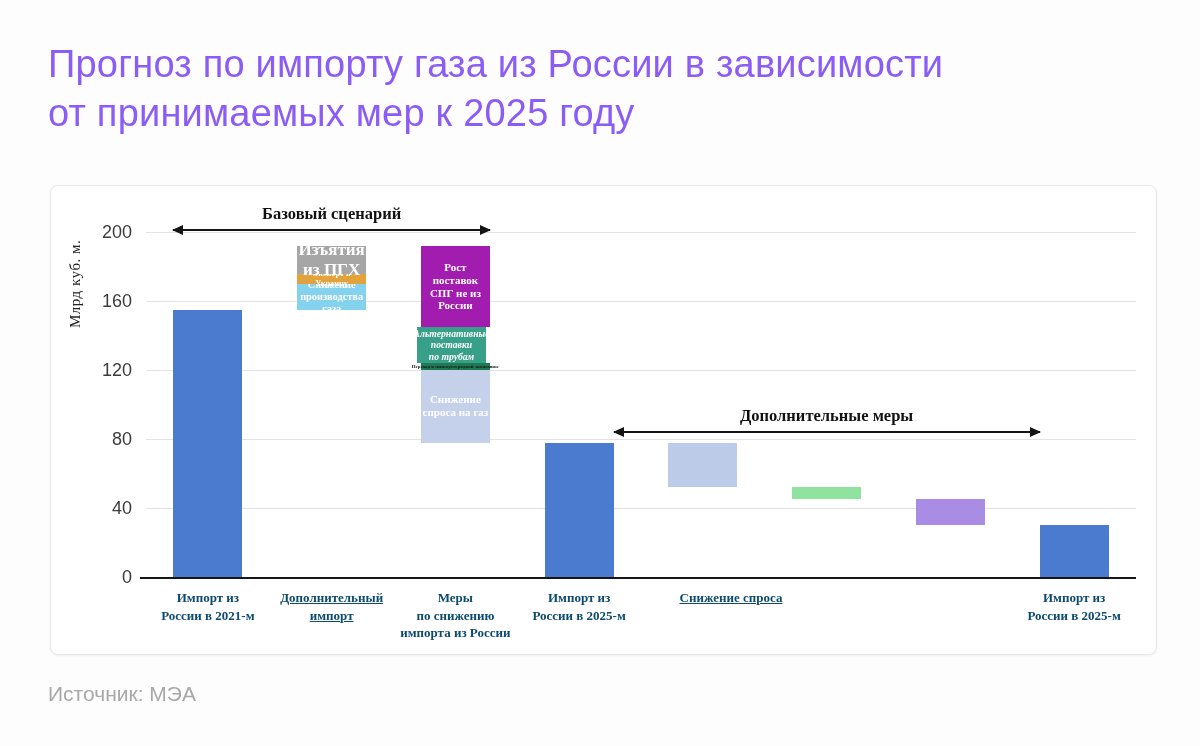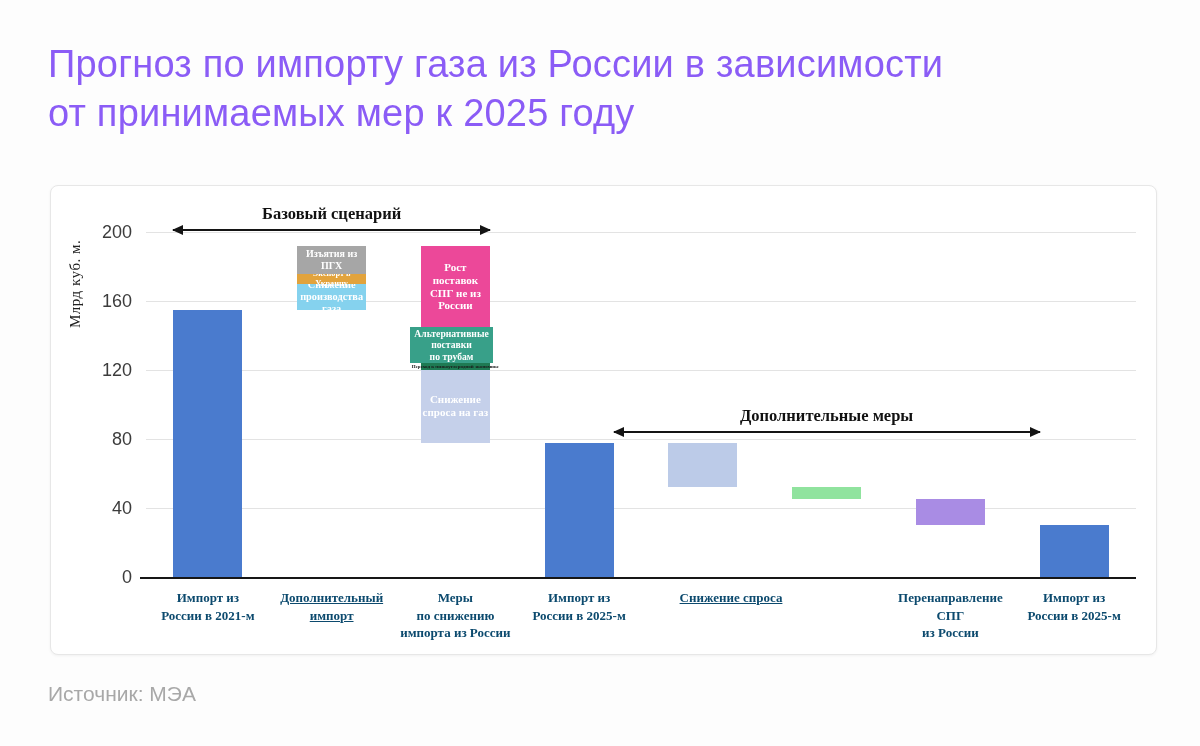--- a/index.html
+++ b/index.html
@@ -92,54 +92,51 @@
       <div class="xlabel" style="left: -8.125px;">Импорт из
 России в 2021-м</div>
       <div class="seg" style="left: 151.125px; top: 68.9524px; width: 69px; height: 25.8571px; background: rgb(133, 210, 238);">
         <div class="segtext" style="font-size: 10.3429px;">Снижение
 производства газа</div>
       </div>
       <div class="seg" style="left: 151.125px; top: 58.6095px; width: 69px; height: 10.3429px; background: rgb(226, 163, 60);">
         <div class="segtext" style="font-size: 8.27429px;">Экспорт в Украину</div>
       </div>
       <div class="seg" style="left: 151.125px; top: 31.0286px; width: 69px; height: 27.581px; background: rgb(166, 166, 166);">
-        <div class="segtext" style="font-size: 10px;">Изъятия из ПГХ</div>
+        <div class="segtext" style="font-size: 17px;">Изъятия из ПГХ</div>
       </div>
       <div class="xlabel" style="left: 115.625px; text-decoration: underline;">Дополнительный
 импорт</div>
       <div class="seg" style="left: 274.875px; top: 155.143px; width: 69px; height: 72.4px; background: rgb(197, 208, 234);">
         <div class="segtext" style="font-size: 11px;">Снижение
 спроса на газ</div>
       </div>
       <div class="seg" style="left: 274.875px; top: 148.248px; width: 69px; height: 6.89524px; background: rgb(30, 122, 83);"></div>
       <div class="tinytext" style="left: 224.375px; width: 170px; top: 149.195px;">Переход к низкоуглеродной экономике</div>
-      <div class="seg" style="left: 264px; top: 112.048px; width: 83px; height: 36.2px; background: rgb(56, 160, 137);">
+      <div class="seg" style="left: 271px; top: 112.048px; width: 69px; height: 36.2px; background: rgb(56, 160, 137); font-style: italic;">
         <div class="segtext" style="font-size: 9.65333px;">Альтернативные
 поставки
 по трубам</div>
       </div>
-      <div class="seg" style="left: 274.875px; top: 31.0286px; width: 69px; height: 81.019px; background: #ec4899;">
+      <div class="seg" style="left: 274.875px; top: 31.0286px; width: 69px; height: 81.019px; background: #a21caf;">
         <div class="segtext" style="font-size: 11px;">Рост
 поставок
 СПГ не из
 России</div>
       </div>
       <div class="xlabel" style="left: 239.375px;">Меры
 по снижению
 импорта из России</div>
       <div class="seg" style="left: 398.625px; top: 227.543px; width: 69px; height: 134.457px; background: rgb(74, 123, 206);"></div>
       <div class="xlabel" style="left: 363.125px;">Импорт из
 России в 2025-м</div>
       <div class="seg" style="left: 522.375px; top: 227.543px; width: 69px; height: 44.819px; background: rgb(188, 203, 232);"></div>
       <div class="xlabel" style="left: 515px; text-decoration: underline;">Снижение спроса</div>
       <div class="seg" style="left: 646.125px; top: 272.362px; width: 69px; height: 12.0667px; background: rgb(144, 227, 158);"></div>
       <div class="seg" style="left: 769.875px; top: 284.429px; width: 69px; height: 25.8571px; background: rgb(169, 140, 228);"></div>
-      <div class="xlabel" style="left: 734.375px;">Перенаправление
-СПГ
-из России</div>
       <div class="seg" style="left: 893.625px; top: 310.286px; width: 69px; height: 51.7143px; background: rgb(74, 123, 206);"></div>
       <div class="xlabel" style="left: 858.125px;">Импорт из
 России в 2025-м</div>
       <div class="ann" style="left: 27.375px; width: 316.5px; top: -11.4857px;">
         <div class="anntext">Базовый сценарий</div>
         <div class="annarrow"></div>
       </div>
       <div class="ann" style="left: 467.625px; width: 426px; top: 191.062px;">
         <div class="anntext">Дополнительные меры</div>
         <div class="annarrow"></div>

